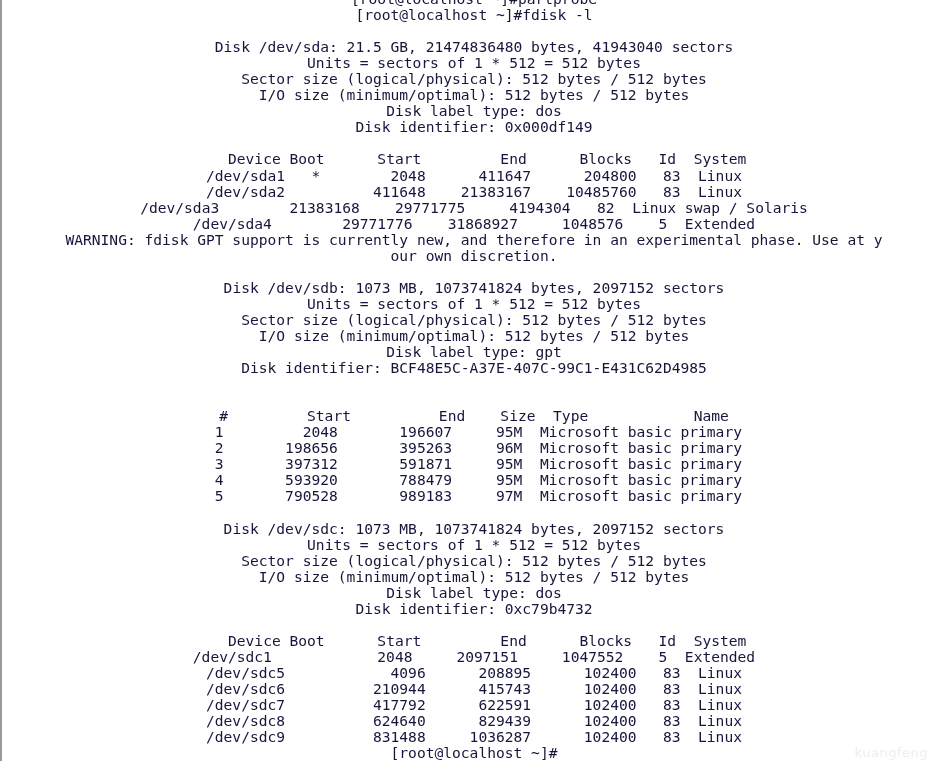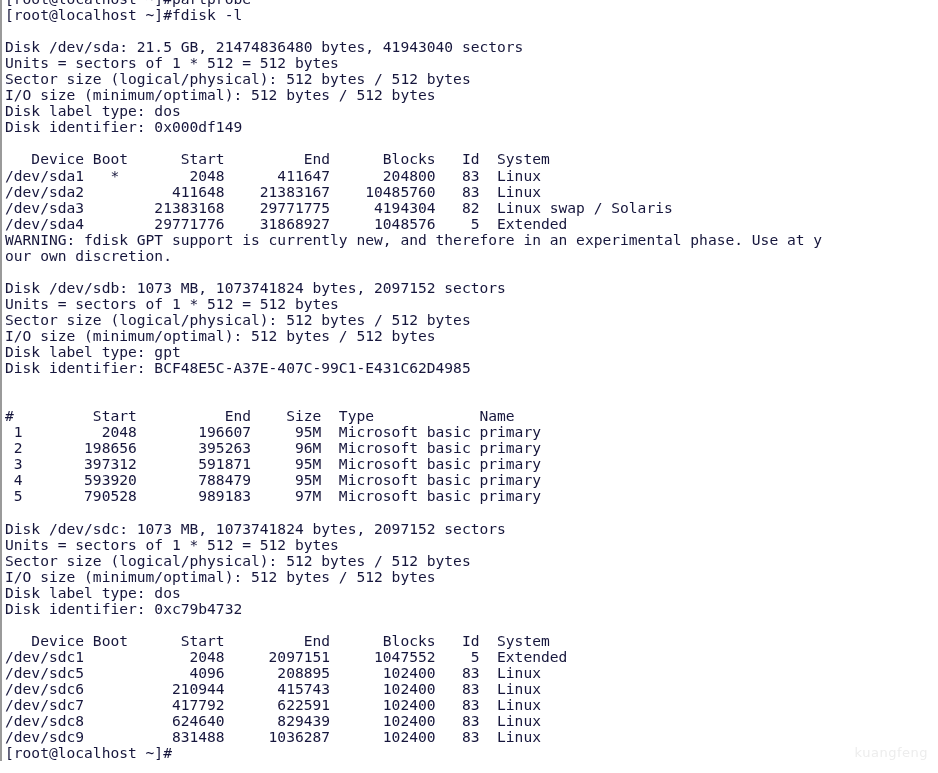--- a/index.html
+++ b/index.html
@@ -12,20 +12,21 @@
     font-family: "DejaVu Sans Mono", "Liberation Mono", monospace;
   }
   #terminal {
     position: relative;
     width: 938px;
     height: 761px;
     box-sizing: border-box;
     background: #ffffff;
     border-left: 2px solid #9a9a9a;
     overflow: hidden;
+    text-align: center;
   }
   #screen-edge-bottom {
     position: absolute;
     left: 0;
     top: 765px;
     width: 938px;
     height: 2px;
     background: #d9d9d9;
   }
   #console-output {

